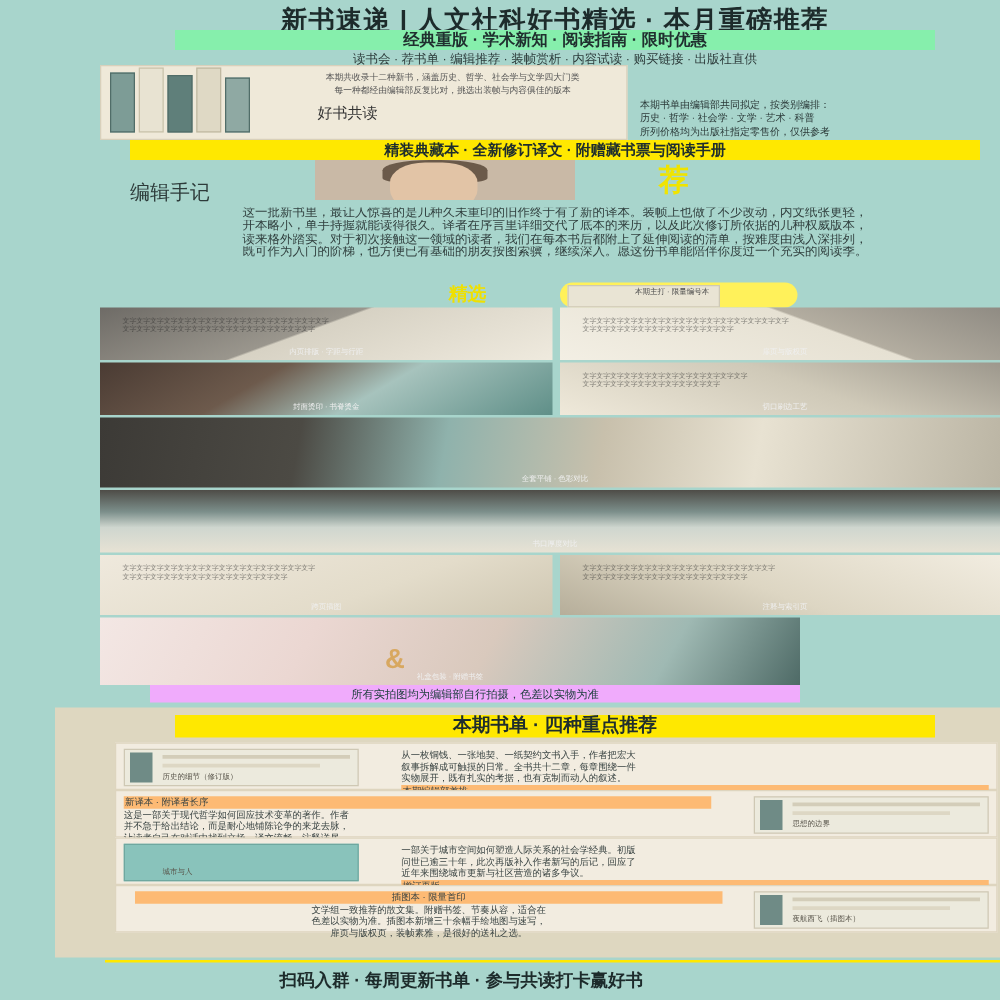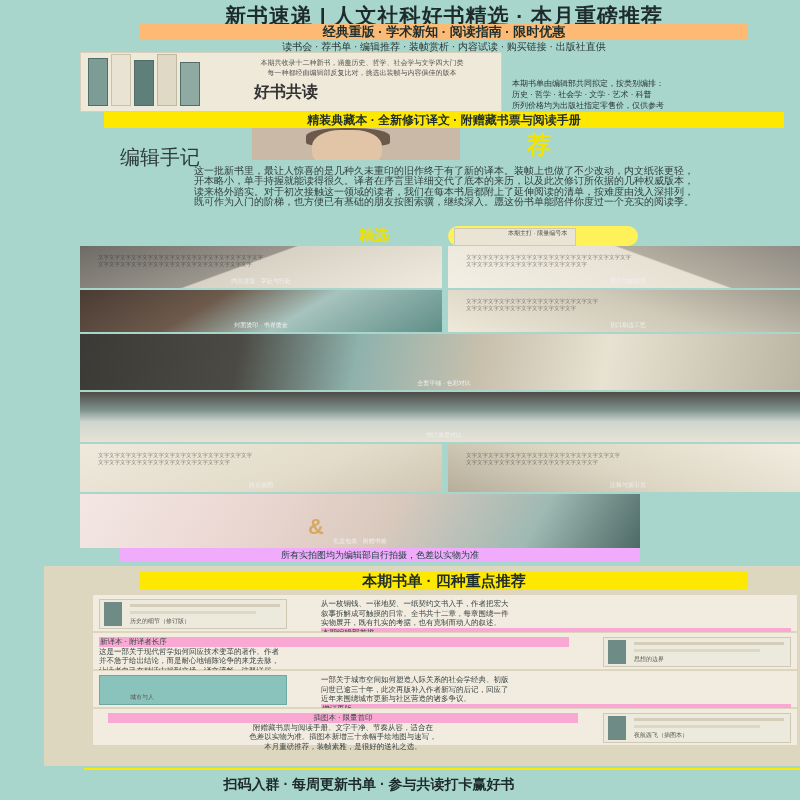--- a/index.html
+++ b/index.html
@@ -17,21 +17,21 @@
     position:absolute;left:0;top:0;width:800px;height:34px;
     background:#a8d5cc;
   }
   .main-title{
     position:absolute;left:0;top:2px;width:800px;text-align:center;
     font-size:21px;font-weight:bold;color:#1d2b2b;letter-spacing:1px;
     white-space:nowrap;overflow:hidden;
   }
   .subtitle-bar{
     position:absolute;left:96px;top:24px;width:608px;height:16px;
-    background:#fdba74;
+    background:#86efac;
   }
   .subtitle{
     position:absolute;left:0;top:0;width:608px;text-align:center;
     font-size:13px;font-weight:bold;color:#20302f;line-height:16px;
     white-space:nowrap;overflow:hidden;
   }
   .kicker{
     position:absolute;left:0;top:40px;width:800px;text-align:center;
     font-size:10px;color:#2c3b3a;white-space:nowrap;overflow:hidden;
   }
@@ -48,21 +48,21 @@
   .bk.b2{height:50px;background:#e8e3d2;border-color:#c9c2aa;}
   .bk.b3{height:44px;background:#5f7f7a;}
   .bk.b4{height:50px;background:#dfd9c5;border-color:#c0b9a1;}
   .bk.b5{height:42px;background:#8fa9a3;}
   .hero-text{
     position:absolute;left:200px;top:58px;width:236px;
     font-size:7px;color:#555;line-height:10px;text-align:center;
   }
   .hero-hand{
     position:absolute;left:210px;top:82px;width:150px;height:22px;
-    color:#333;font-size:16px;font-weight:bold;
+    color:#333;font-size:12px;
   }
 
   .side-note{
     position:absolute;left:468px;top:78px;width:300px;
     font-size:8px;color:#2b3a39;line-height:11px;
   }
   .side-note .ln{display:block;white-space:nowrap;overflow:hidden;}
 
   
   .hl-strip{
@@ -87,22 +87,22 @@
   .portrait .hair{
     position:absolute;left:54px;top:0px;width:84px;height:18px;
     background:#6b5a4a;border-radius:45% 45% 20% 20%;
   }
   .seal{
     position:absolute;left:470px;top:128px;width:50px;height:34px;
     color:#f0e400;font-size:24px;font-weight:bold;text-align:center;
     line-height:34px;
   }
   .scribble{
-    position:absolute;left:76px;top:144px;width:120px;height:24px;
-    color:#2d3b3a;font-size:20px;
+    position:absolute;left:60px;top:144px;width:120px;height:24px;
+    color:#2d3b3a;font-size:16px;
   }
 
   
   .body-text{
     position:absolute;left:60px;top:166px;width:680px;height:62px;
   }
   .body-text .row{
     display:block;width:680px;font-size:10px;line-height:10.4px;
     color:#31403f;white-space:nowrap;overflow:hidden;text-align:center;
   }
@@ -196,21 +196,21 @@
   }
   .fbook .fname{
     position:absolute;left:30px;top:17px;right:6px;font-size:6px;color:#5a564c;
     white-space:nowrap;overflow:hidden;
   }
   .ftext{
     position:absolute;top:4px;width:470px;
     font-size:7.5px;line-height:9.5px;color:#3a4443;
   }
   .ftext.right-text{right:6px;}
-  .ftext .hl{background:#f9a8d4;padding:0 1px;}
+  .ftext .hl{background:#fdba74;padding:0 1px;}
   .ftext .ln{display:block;white-space:nowrap;overflow:hidden;}
 
   
   .footer-rule{
     position:absolute;left:40px;top:768px;width:720px;height:2px;background:#ffe800;
   }
   .footer{
     position:absolute;left:0;top:776px;width:650px;text-align:center;
     font-size:14px;font-weight:bold;color:#1d2b2b;white-space:nowrap;overflow:hidden;
   }
@@ -370,22 +370,22 @@
 
   <div class="frow f4">
     <div class="fbook right">
       <div class="spine"></div>
       <div class="fl"></div>
       <div class="fl2"></div>
       <div class="fname">夜航西飞（插图本）</div>
     </div>
     <div class="ftext" style="left:15px;text-align:center;">
       <span class="ln hl">插图本 · 限量首印</span>
-      <span class="ln">附赠藏书票与阅读手册。文字干净、节奏从容，适合在</span>
+      <span class="ln">文学组一致推荐的散文集。附赠书签、节奏从容，适合在</span>
       <span class="ln">色差以实物为准。插图本新增三十余幅手绘地图与速写，</span>
-      <span class="ln">本月重磅推荐，装帧素雅，是很好的送礼之选。</span>
+      <span class="ln">扉页与版权页，装帧素雅，是很好的送礼之选。</span>
     </div>
   </div>
 
   <div class="footer-rule"></div>
   <div class="footer">扫码入群 · 每周更新书单 · 参与共读打卡赢好书</div>
 
 </div>
 
 </body></html>

